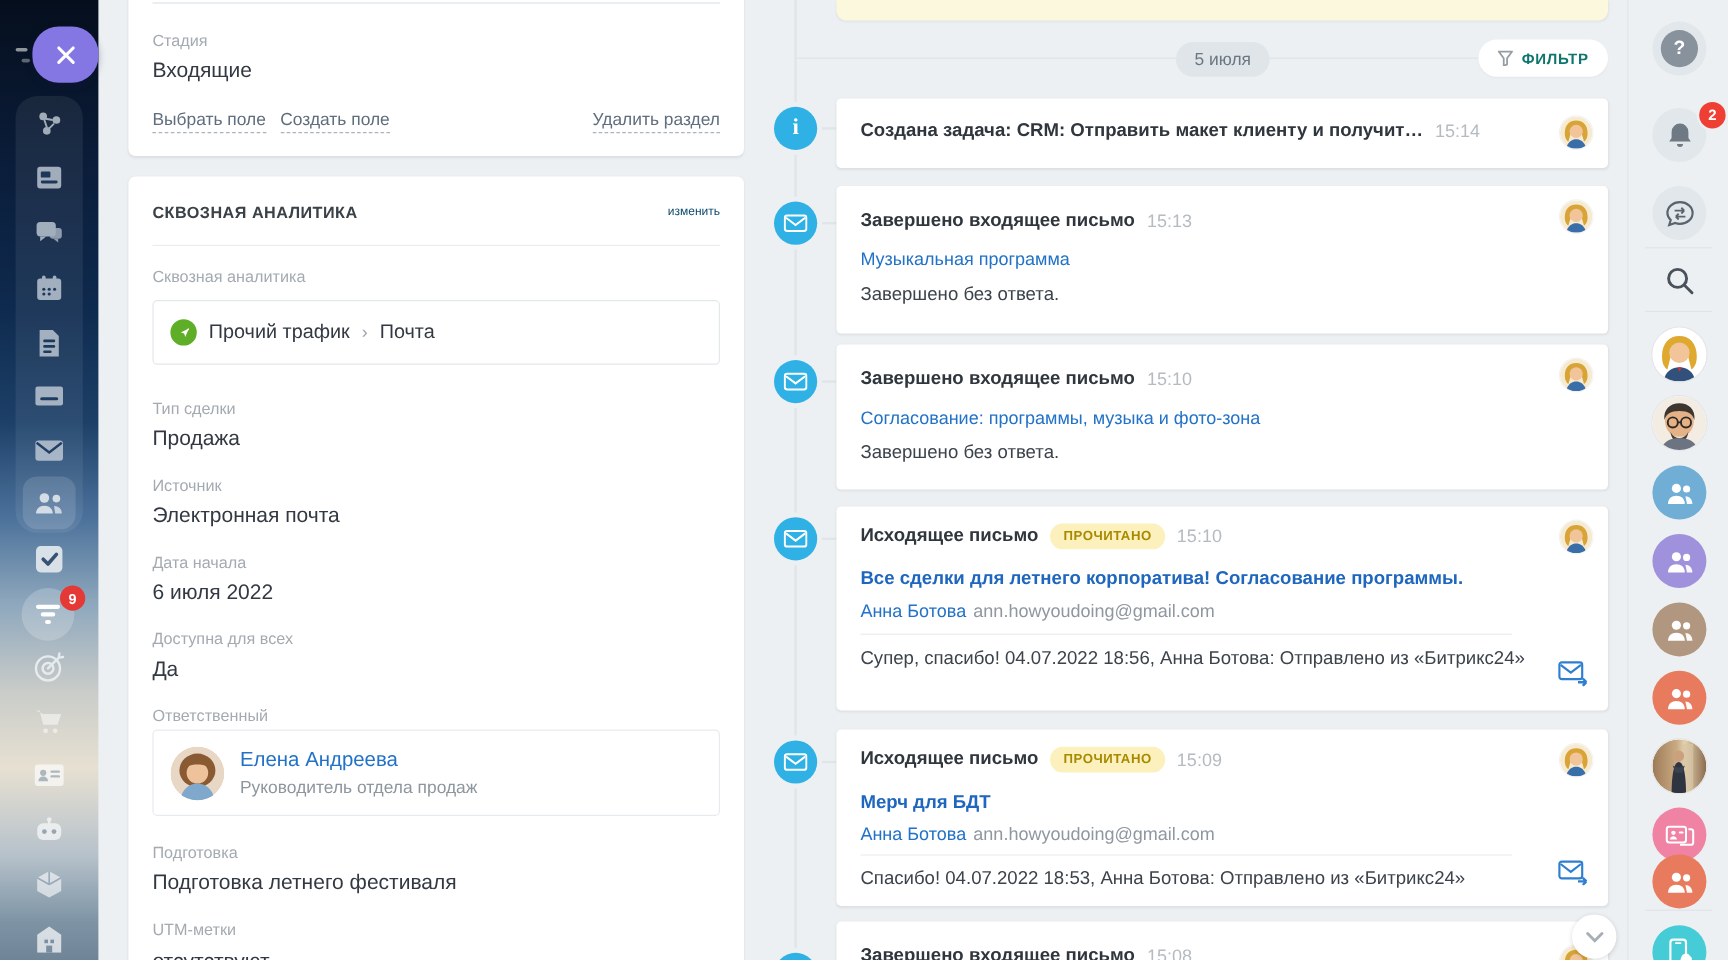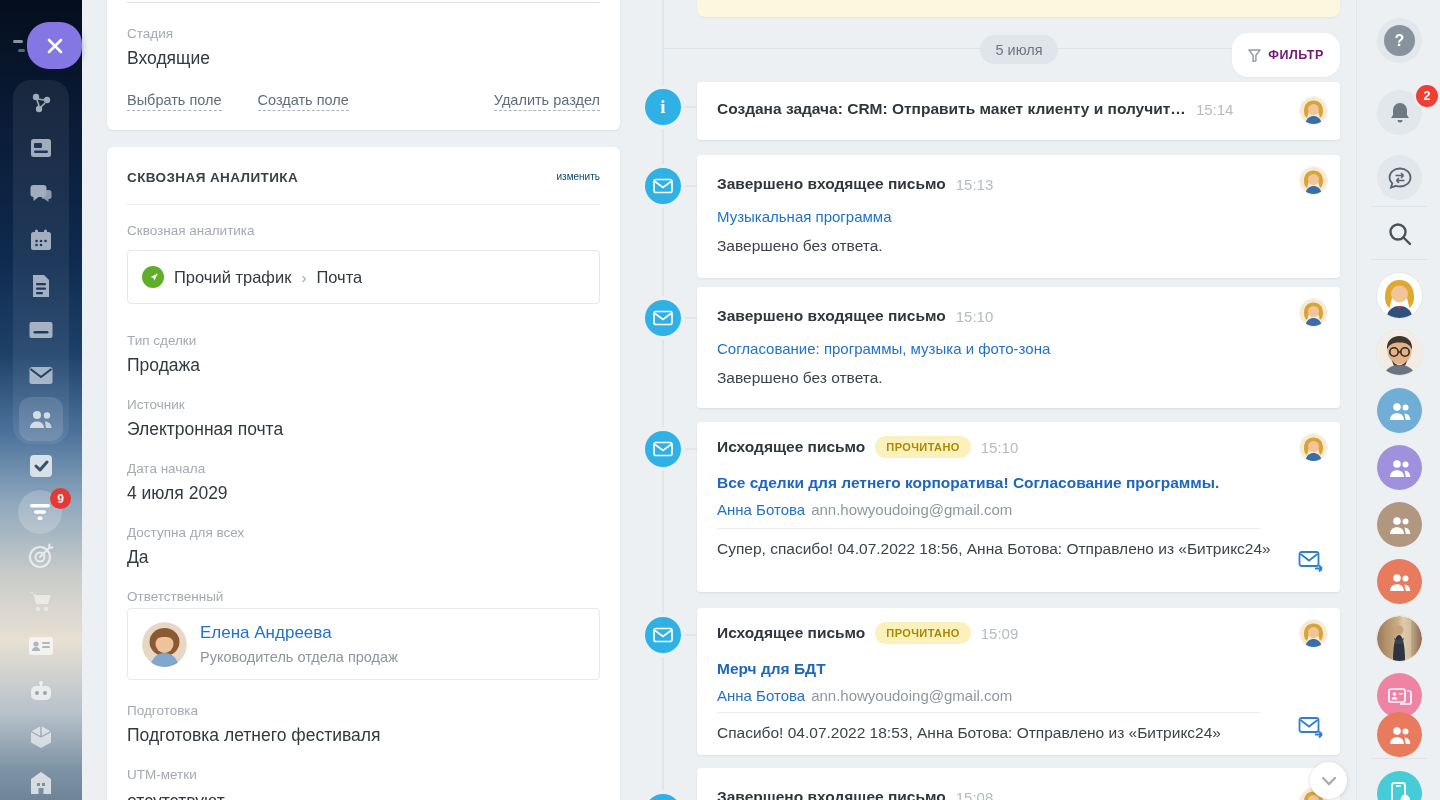--- a/index.html
+++ b/index.html
@@ -22,41 +22,41 @@
 
   
   .card { position:absolute; background:#fff; border-radius:6px; box-shadow:0 1px 2px rgba(60,70,85,.1); }
   .p-card1 { left:107px; top:-16px; width:513px; height:146px; }
   .p-card2 { left:107px; top:147px; width:513px; height:660px; }
   .field-sliver { position:absolute; left:20px; right:20px; top:18px; height:1px; background:#dde3e8; }
   .lbl { position:absolute; left:20px; font-size:13.5px; color:#a4aab1; }
   .val { position:absolute; left:20px; font-size:17.5px; color:#333942; }
   .links-row { position:absolute; left:20px; right:20px; top:108px; display:flex; font-size:14.5px; color:#5f6d7d; }
   .dashed { border-bottom:1px dashed #aab4bd; padding-bottom:2px; cursor:pointer; }
-  .links-row .gap { margin-left:36px; }
+  .links-row .gap { margin-left:12px; }
   .links-row .push { margin-left:auto; }
   .sec-title { position:absolute; left:20px; top:23px; font-size:13.5px; font-weight:bold; color:#3a4147; letter-spacing:.4px; }
   .sec-edit { position:absolute; right:20px; top:24px; font-size:10px; color:#0c4a6e; cursor:pointer;text-align:center; }
   .sec-div { position:absolute; left:20px; right:20px; top:57px; height:1px; background:#e9edf0; }
   .src-box { position:absolute; left:20px; right:20px; top:103px; height:54px; border:1px solid #e3e8eb; border-radius:4px; background:#fff; display:flex; align-items:center; padding:0 14px; }
   .src-ic { width:22px; height:22px; border-radius:50%; background:#5fae27; display:flex; align-items:center; justify-content:center; margin-right:10px; flex:none; }
   .src-txt { font-size:16.5px; color:#333942; }
   .src-chev { color:#9aa2aa; font-size:15px; margin:0 10px; }
   .resp-box { position:absolute; left:20px; right:20px; top:461px; height:72px; border:1px solid #e7ebee; border-radius:4px; }
   .resp-av { position:absolute; left:14px; top:13px; width:45px; height:45px; border-radius:50%; overflow:hidden; }
   .resp-name { position:absolute; left:72px; top:14px; font-size:17px; color:#2272c8; cursor:pointer; }
   .resp-role { position:absolute; left:72px; top:40px; font-size:14.5px; color:#8d959d; }
 
   
   .tl-vline { position:absolute; left:662px; top:0; width:2px; height:800px; background:#e0e5e9; }
   .tl-hline { position:absolute; left:663px; top:48px; width:570px; height:1px; background:#dfe4e8; }
   .conn { position:absolute; left:680px; width:18px; height:2px; background:#e0e5e9; }
   .yellow-strip { position:absolute; left:697px; top:0; width:643px; height:17px; background:#fbf8dd; border-radius:0 0 8px 8px; box-shadow:0 1px 2px rgba(0,0,0,.05); }
   .date-chip { position:absolute; left:980px; top:35px; width:78px; height:29px; border-radius:15px; background:#dfe5e9; color:#6b7680; font-size:14.5px; display:flex; align-items:center; justify-content:center; }
-  .filter-btn { position:absolute; left:1232px; top:33px; width:108px; height:44px; border-radius:16px; background:#fff; color:#701a75; font-size:12.5px; font-weight:bold; letter-spacing:.6px; display:flex; align-items:center; justify-content:center; gap:7px; cursor:pointer; box-shadow:0 1px 2px rgba(0,0,0,.04); }
+  .filter-btn { position:absolute; left:1232px; top:33px; width:108px; height:31px; border-radius:16px; background:#fff; color:#0f766e; font-size:12.5px; font-weight:bold; letter-spacing:.6px; display:flex; align-items:center; justify-content:center; gap:7px; cursor:pointer; box-shadow:0 1px 2px rgba(0,0,0,.04); }
   .tl-icon { position:absolute; left:645px; width:36px; height:36px; border-radius:50%; background:#2fb1e6; display:flex; align-items:center; justify-content:center; box-shadow:0 0 0 4px #edf0f2; }
   .tl-icon .i-glyph { color:#fff; font-size:19px; font-weight:bold; font-family:"Liberation Serif","DejaVu Serif",serif; }
   .tl-card { position:absolute; left:697px; width:643px; background:#fff; border-radius:4px; box-shadow:0 1px 2px rgba(50,60,70,.09); }
   .t-head { position:absolute; left:20px; right:60px; display:flex; align-items:center; gap:10px; white-space:nowrap; overflow:hidden; }
   .t-title { font-size:15.5px; font-weight:bold; color:#30363d; }
   .t-time { font-size:15px; color:#b5bbc1; }
   .t-badge { background:#fcf1bd; color:#a88a00; font-size:11px; font-weight:bold; letter-spacing:.4px; padding:5px 11px; border-radius:12px; }
   .t-link { position:absolute; left:20px; font-size:15px; color:#2272c8; cursor:pointer; }
   .t-sub { position:absolute; left:20px; font-size:15.5px; font-weight:bold; color:#1e66be; cursor:pointer; }
   .t-body { position:absolute; left:20px; right:64px; font-size:15.5px; color:#3c434b; line-height:25px; }
@@ -249,21 +249,21 @@
       <span class="src-txt">Прочий трафик</span>
       <span class="src-chev">›</span>
       <span class="src-txt">Почта</span>
     </div>
 
     <div class="lbl" style="top:186px">Тип сделки</div>
     <div class="val" style="top:208px">Продажа</div>
     <div class="lbl" style="top:250px">Источник</div>
     <div class="val" style="top:272px">Электронная почта</div>
     <div class="lbl" style="top:314px">Дата начала</div>
-    <div class="val" style="top:336px">4 июля 2029</div>
+    <div class="val" style="top:336px">6 июля 2022</div>
     <div class="lbl" style="top:378px">Доступна для всех</div>
     <div class="val" style="top:400px">Да</div>
 
     <div class="lbl" style="top:442px">Ответственный</div>
     <div class="resp-box">
       <span class="resp-av">
         <svg width="45" height="45" viewBox="0 0 45 45">
             <circle cx="22.5" cy="22.5" r="22.5" fill="#e8d7c4"></circle>
             <ellipse cx="22.5" cy="20" rx="15" ry="14" fill="#8a5a33"></ellipse>
             <circle cx="22.5" cy="22" r="9" fill="#eec39b"></circle>

